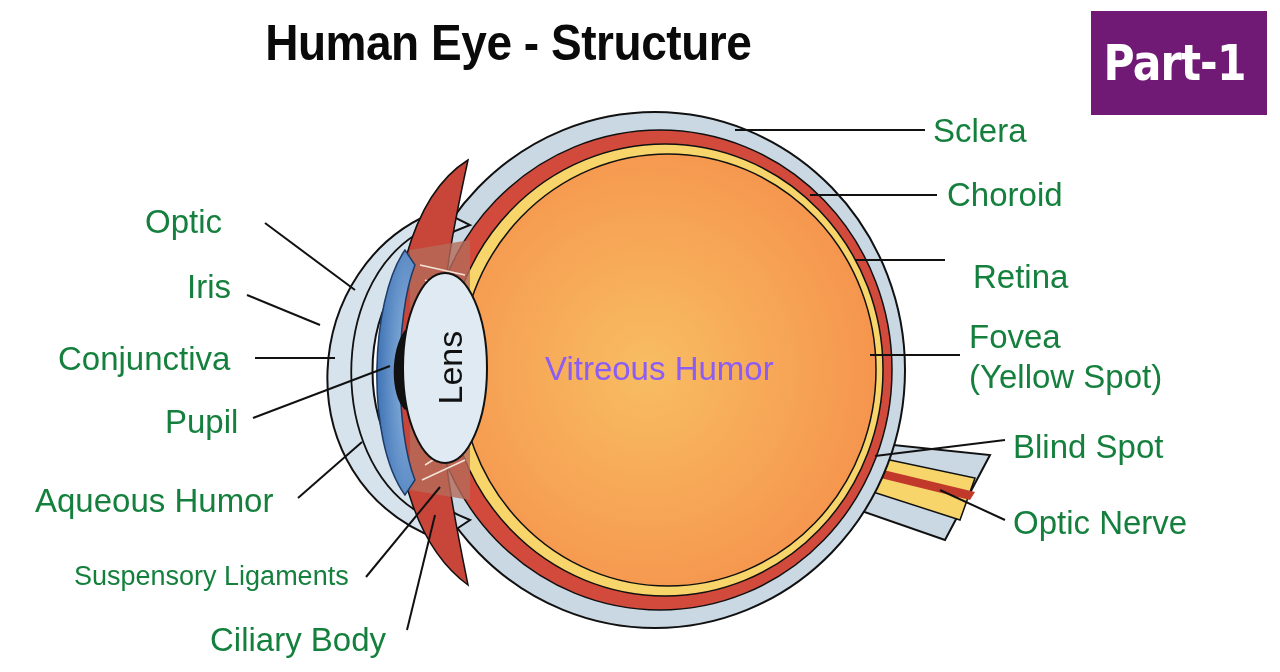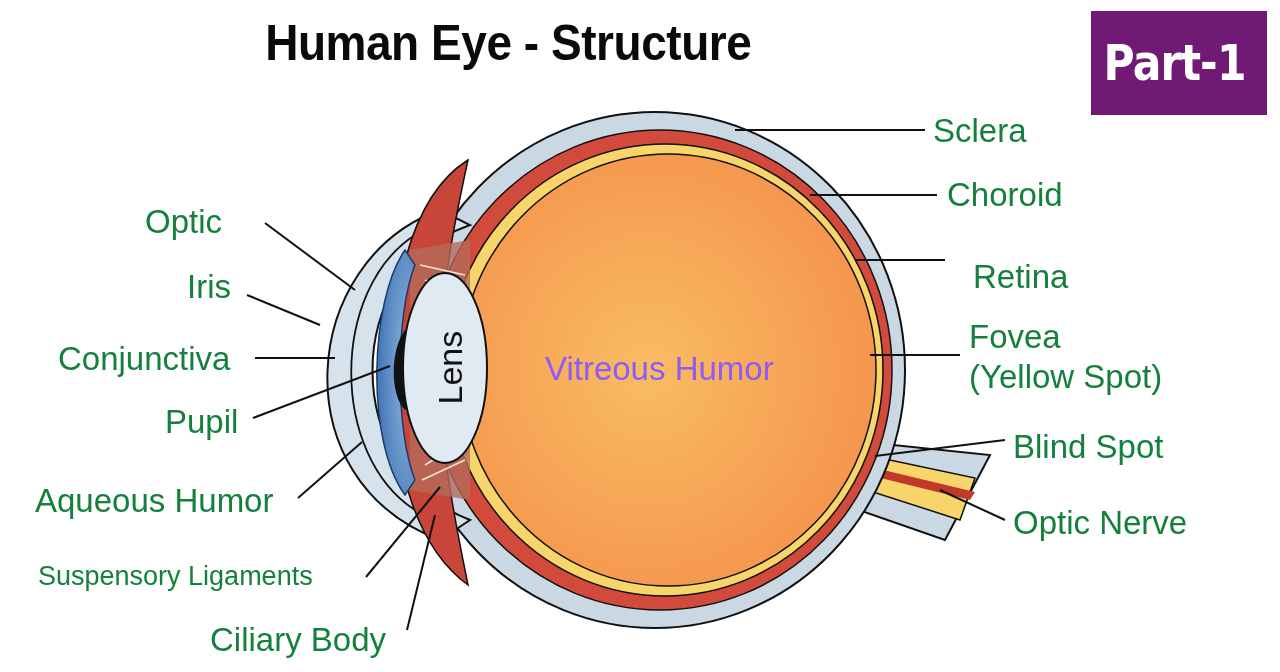--- a/index.html
+++ b/index.html
@@ -3,21 +3,21 @@
 <meta charset="utf-8">
 <style>
   html, body { margin:0; padding:0; background:#ffffff; }
   body { width:1280px; height:672px; overflow:hidden; position:relative; font-family:"Liberation Sans", sans-serif; }
   .title { position:absolute; left:0; top:14px; width:1096px; text-align:center; padding-right:0; }
   .title span { display:inline-block; font-family:"Liberation Sans", sans-serif; font-weight:bold; font-size:50px; color:#0a0a0a; letter-spacing:-0.5px; transform:scaleX(0.92); margin-left:-80px; }
   .badge { position:absolute; left:1091px; top:11px; width:176px; height:104px; background:#701a75; display:flex; align-items:center; justify-content:flex-start; }
   .badge span { color:#ffffff; font-family:"DejaVu Sans", sans-serif; font-weight:bold; font-size:50px; letter-spacing:-1px; transform:scaleX(0.85); }
   svg.diagram { position:absolute; left:0; top:0; }
   .lbl { position:absolute; font-family:"Liberation Sans", sans-serif; font-size:33px; color:#15803d; white-space:nowrap; line-height:1; }
-  .lbl.small { font-size:27px; }
+  .lbl.small { font-size:27px;margin-left:36px; }
   .center-lbl { position:absolute; left:545px; top:350px; font-size:33px; color:#8b5cf6; font-family:"Liberation Sans", sans-serif; }
   .lens-lbl { position:absolute; left:420px; top:355px; width:60px; text-align:center; transform:rotate(-90deg); font-size:34px; color:#111; font-family:"Liberation Sans", sans-serif; }
 </style>
 </head>
 <body>
 
 <div class="title"><span>Human Eye - Structure</span></div>
 
 <div class="badge">
     <span>Part-1</span>

